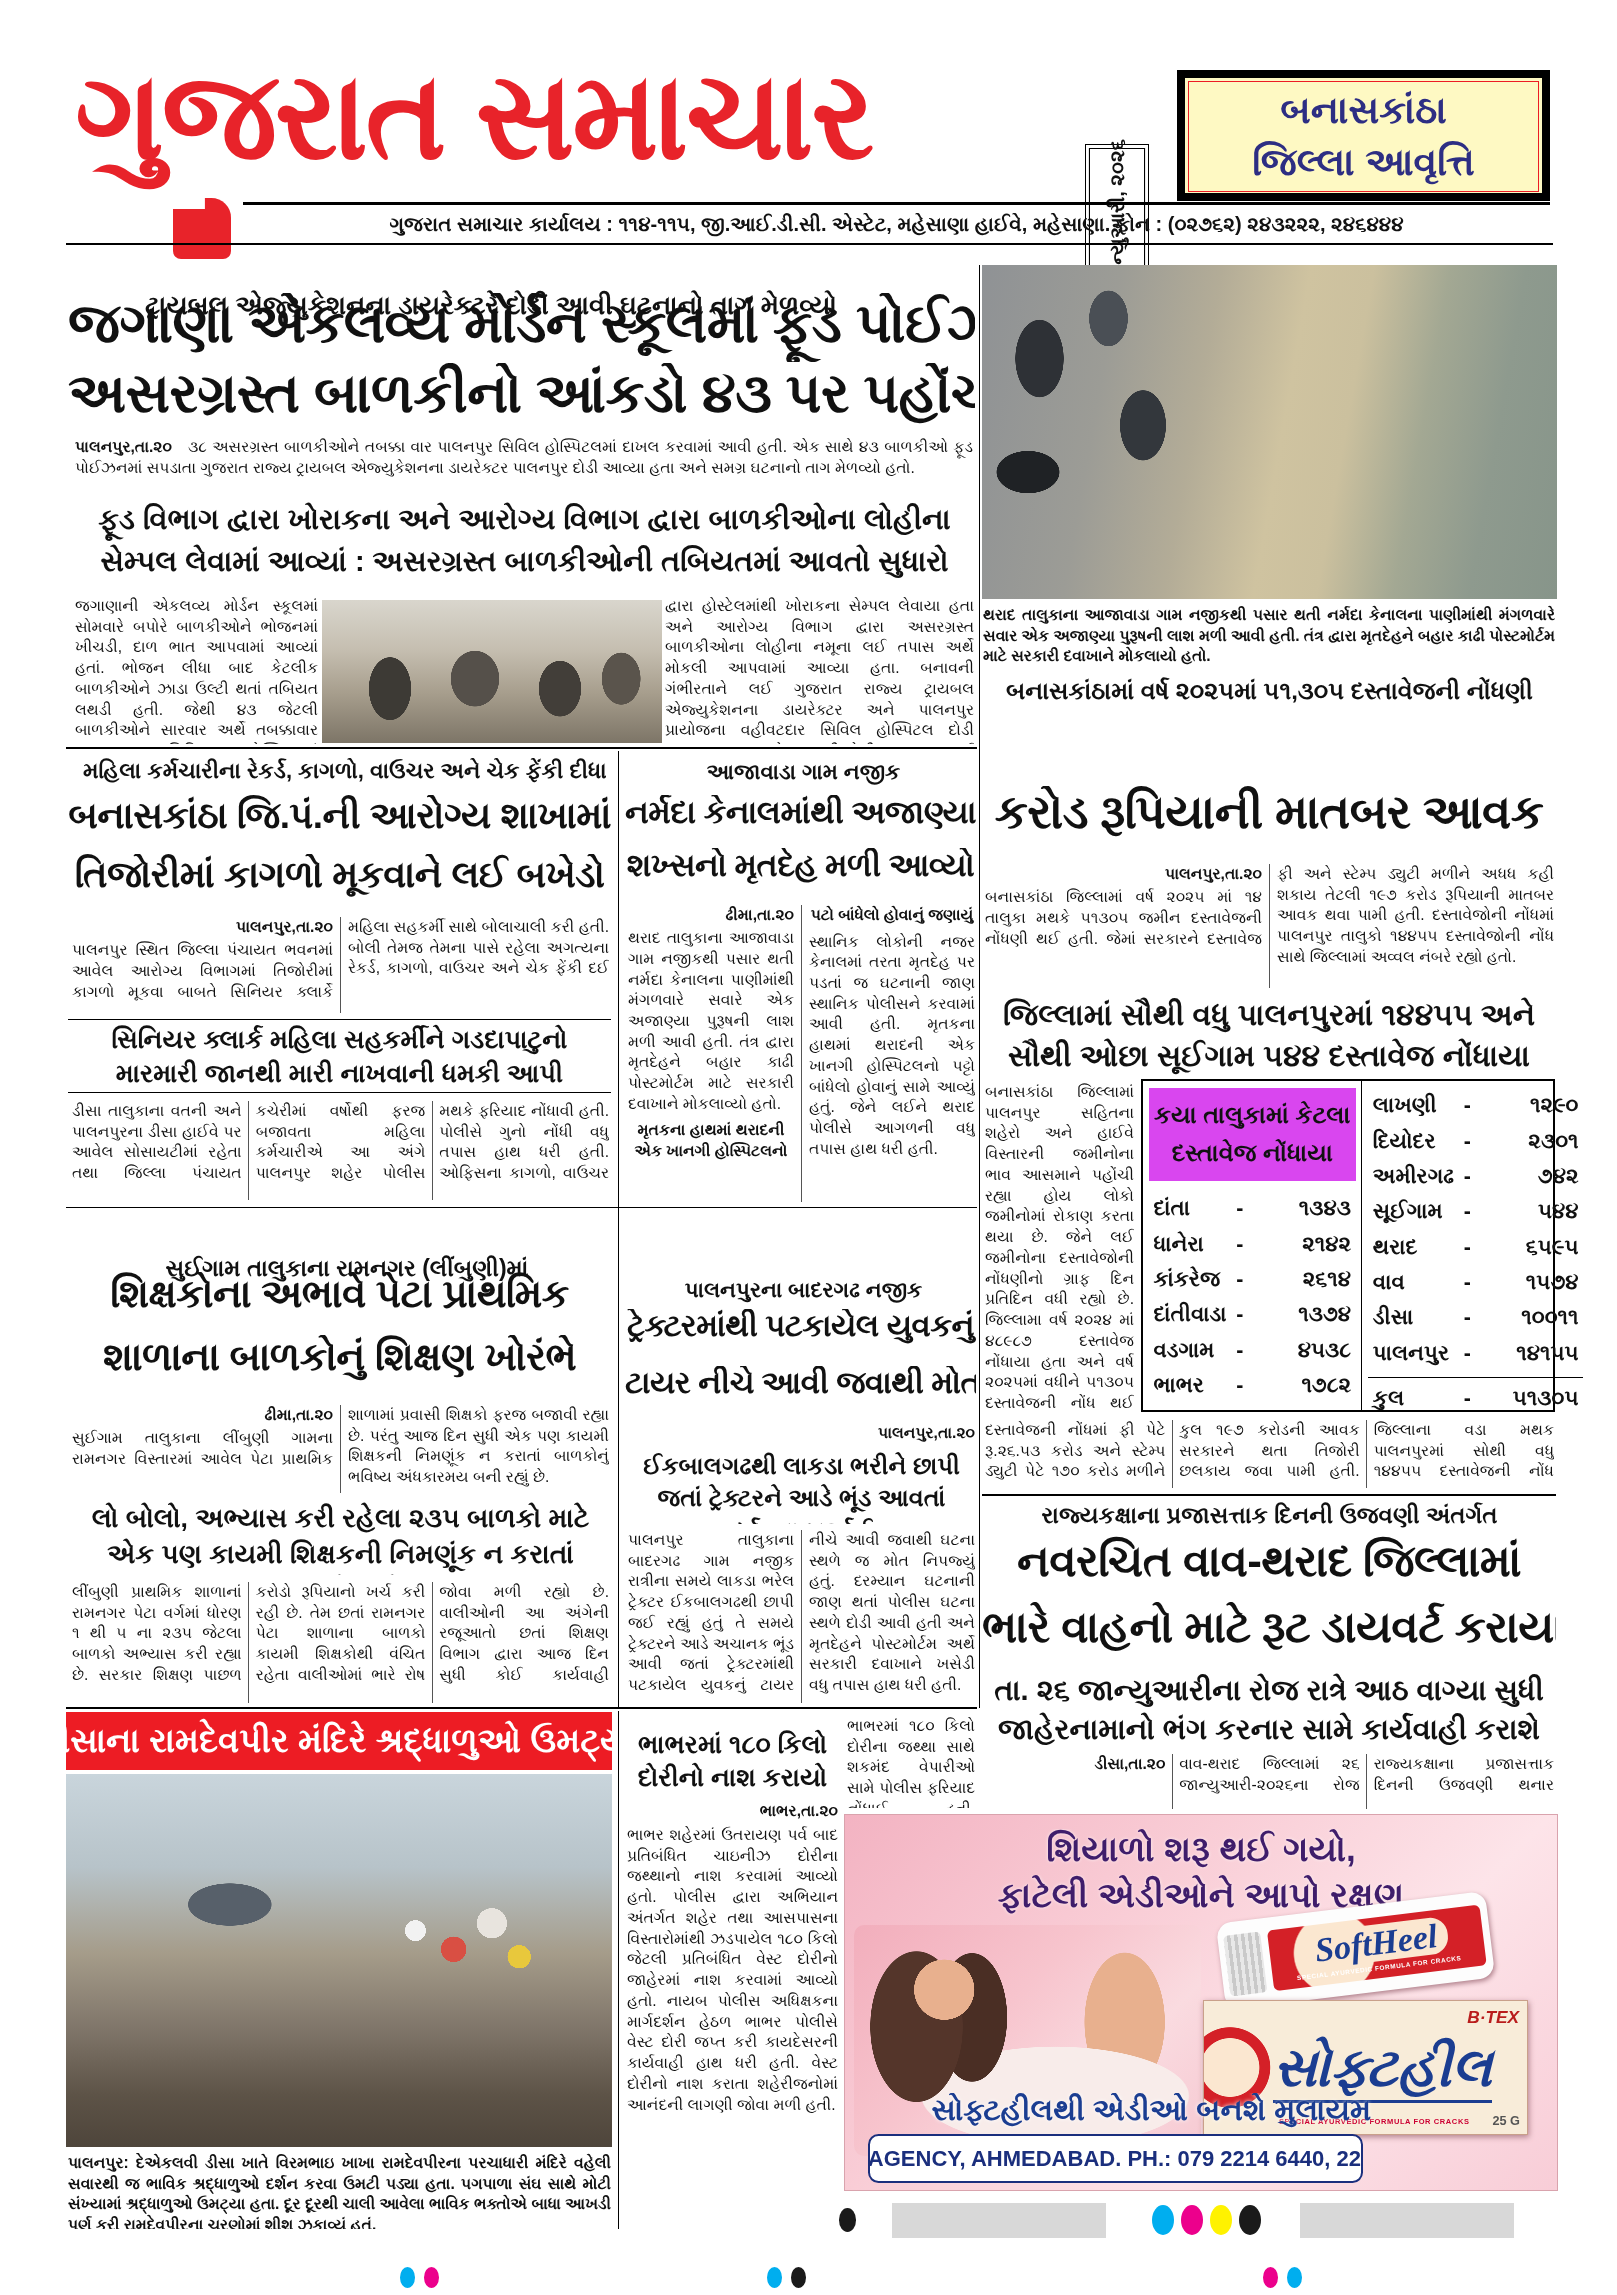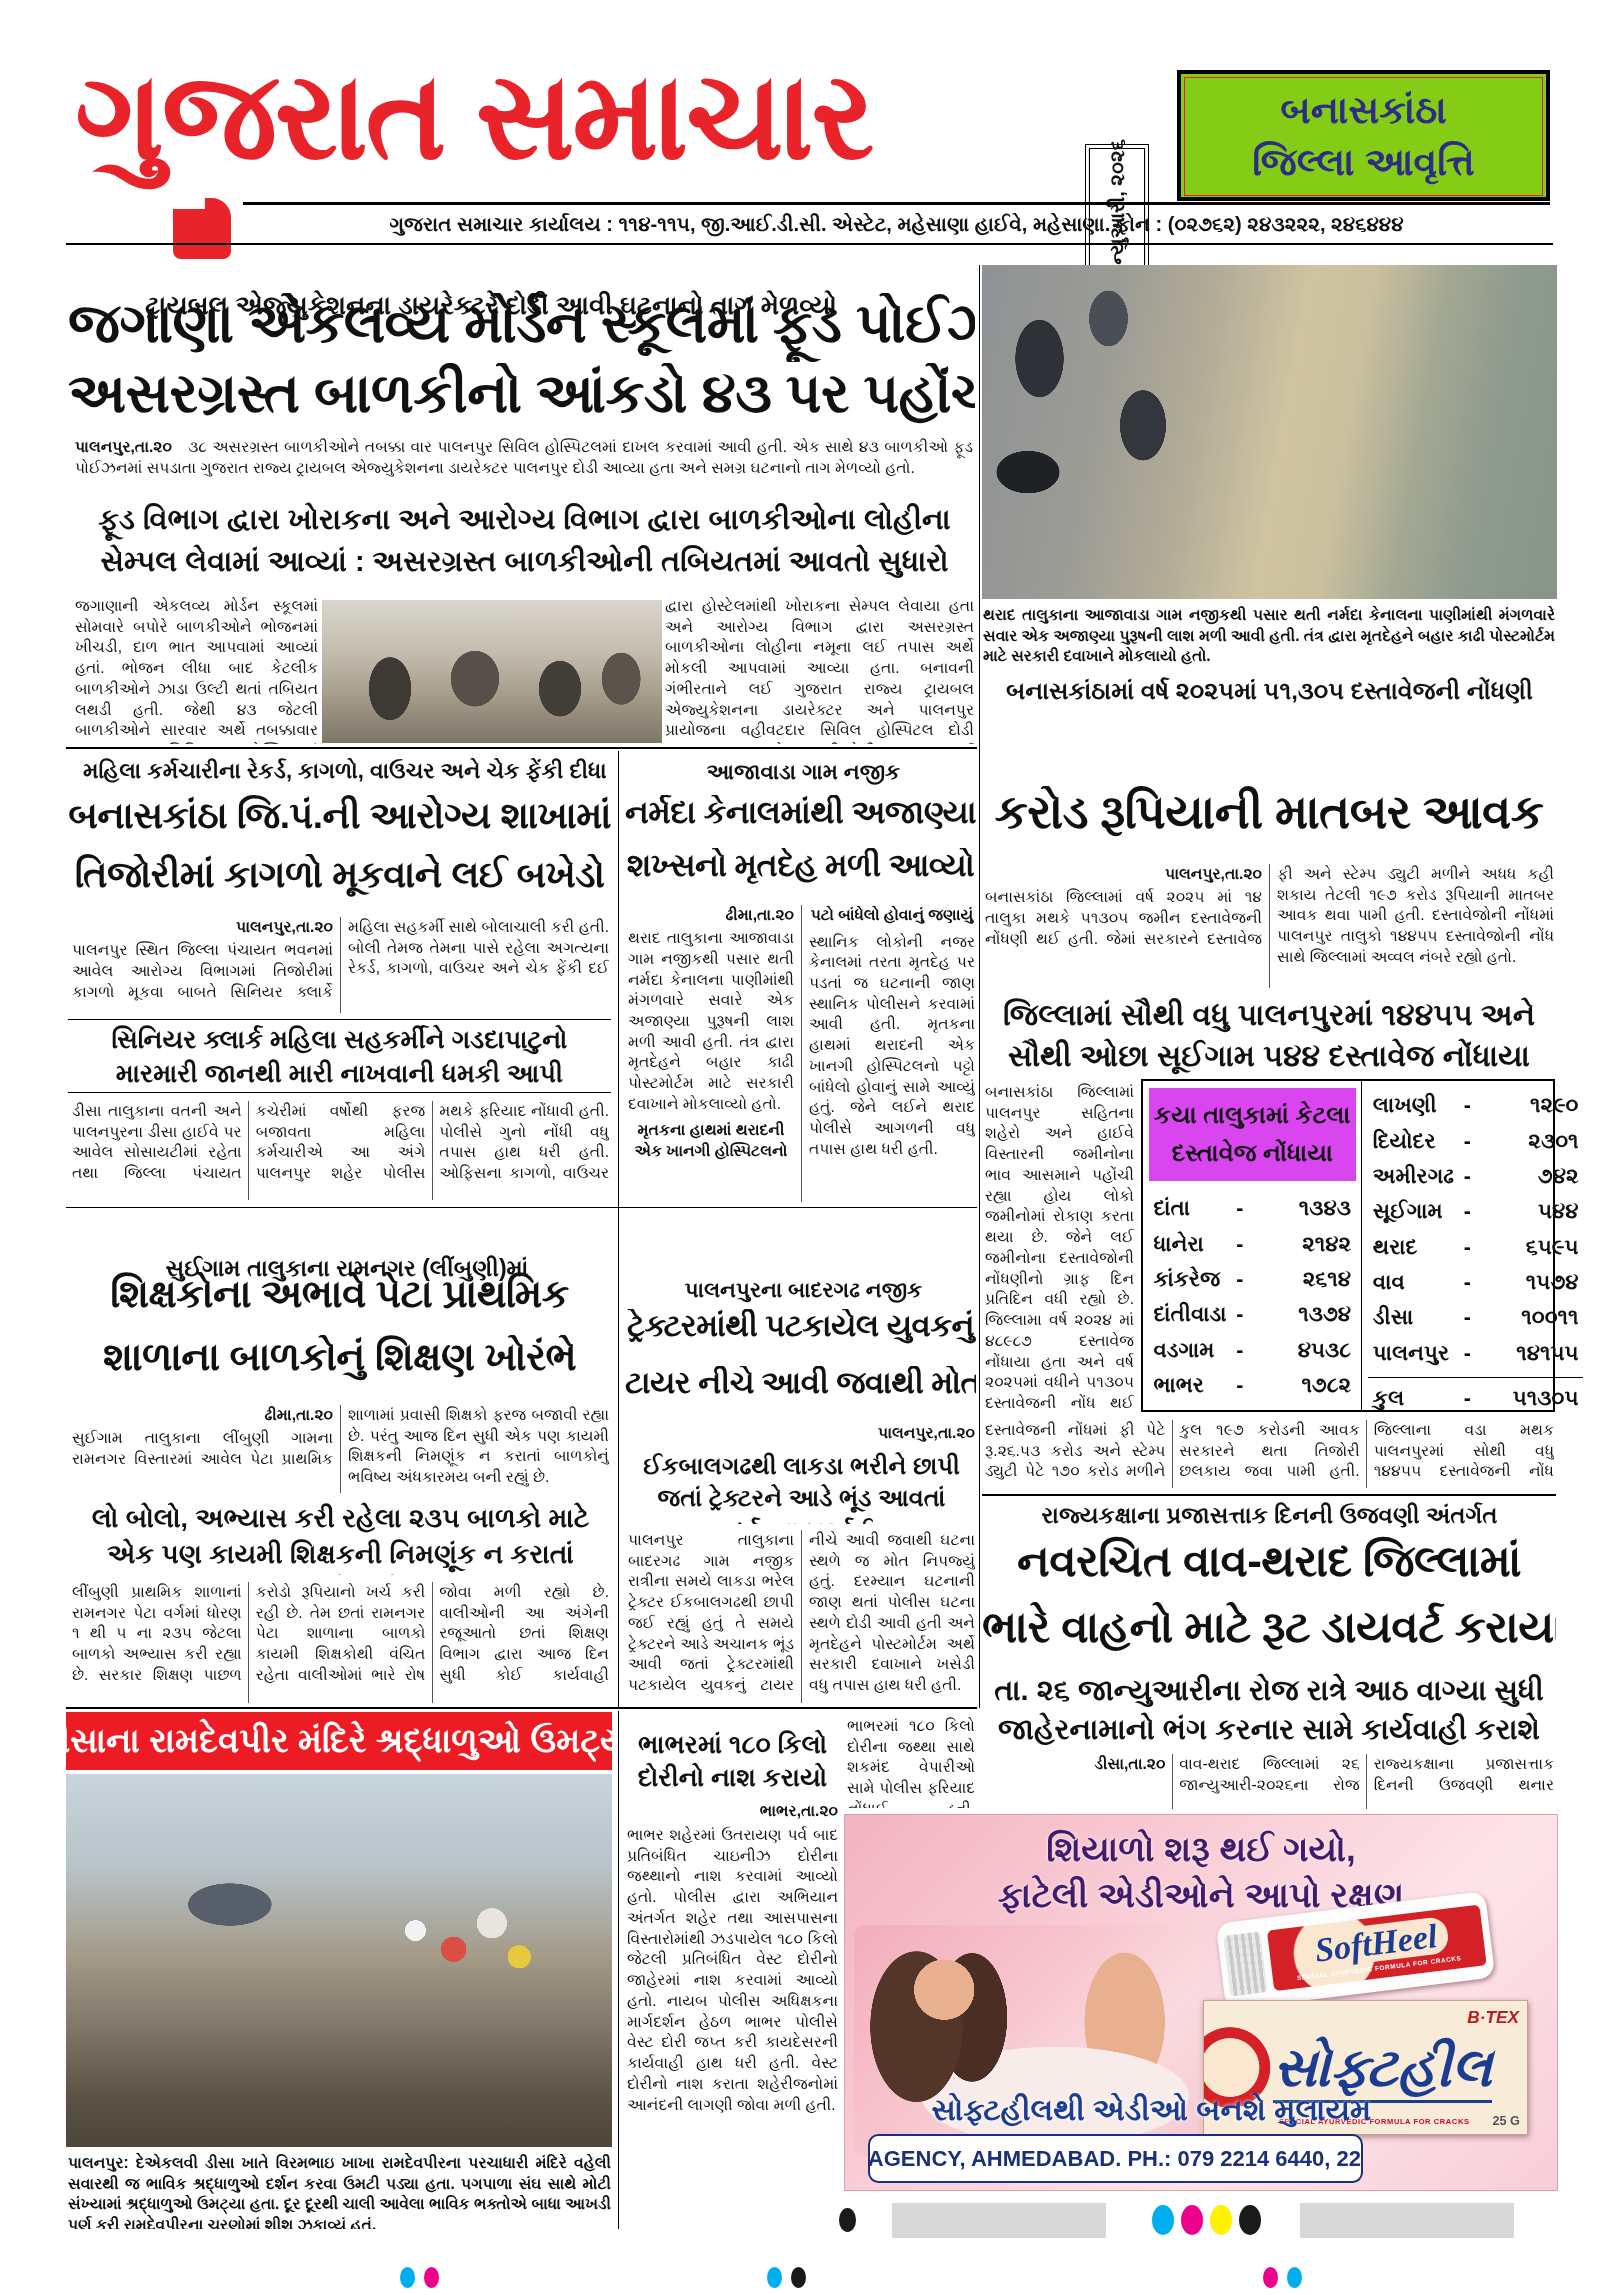--- a/index.html
+++ b/index.html
@@ -12,21 +12,21 @@
   .headline{font-weight:800;text-align:center;line-height:1.12;white-space:nowrap;overflow:hidden;letter-spacing:-0.6px;}
   .deck{font-weight:bold;text-align:center;line-height:1.45;overflow:hidden;}
   .dateline{font-weight:bold;text-align:right;font-size:15.6px;padding-bottom:2.3px;}
   .body-copy{font-size:15.6px;line-height:1.33;text-align:justify;overflow:hidden;}
   .cols2{column-count:2;column-gap:15px;column-rule:0.6px solid #555;}
   .cols3{column-count:3;column-gap:14px;column-rule:0.6px solid #555;}
   .subhead{font-weight:bold;text-align:center;line-height:1.35;overflow:hidden;}
   .subhead-box{border-top:1.7px solid #000;border-bottom:1.7px solid #000;display:flex;align-items:center;justify-content:center;}
   .photo{background-color:#aaa;}
   .masthead{color:#e8232a;font-weight:900;font-size:122px;line-height:1.25;white-space:nowrap;overflow:hidden;letter-spacing:-2.3px;}
-  .district-box{border:4px solid #000000;background:#84cc16;padding:2.9px;}
+  .district-box{border:8px solid #000000;background:#fef9c3;padding:2.9px;}
   .district-inner{border:1.7px solid #ed1c24;height:100%;display:flex;flex-direction:column;align-items:center;justify-content:center;
                   color:#2d2e83;font-weight:800;font-size:38px;line-height:1.35;}
   .date-box{border:1.2px solid #000;box-shadow:inset 0 0 0 2.9px #fff,inset 0 0 0 4px #000;
             display:flex;align-items:center;justify-content:center;}
   .date-box span{writing-mode:vertical-rl;transform:rotate(180deg);font-weight:bold;font-size:20px;white-space:nowrap;}
   .address{font-weight:bold;font-size:20px;text-align:center;white-space:nowrap;overflow:hidden;}
   .doc-table{border:2.9px solid #000;display:flex;background:#fff;}
   .doc-col{flex:1;padding:7px 5.8px;display:flex;flex-direction:column;}
   .doc-col.right{border-left:1.7px solid #000;}
   .yellow-head{background:#d946ef;font-weight:800;font-size:24px;text-align:center;line-height:1.6;padding:8px 3.5px;margin-bottom:10.4px;}

